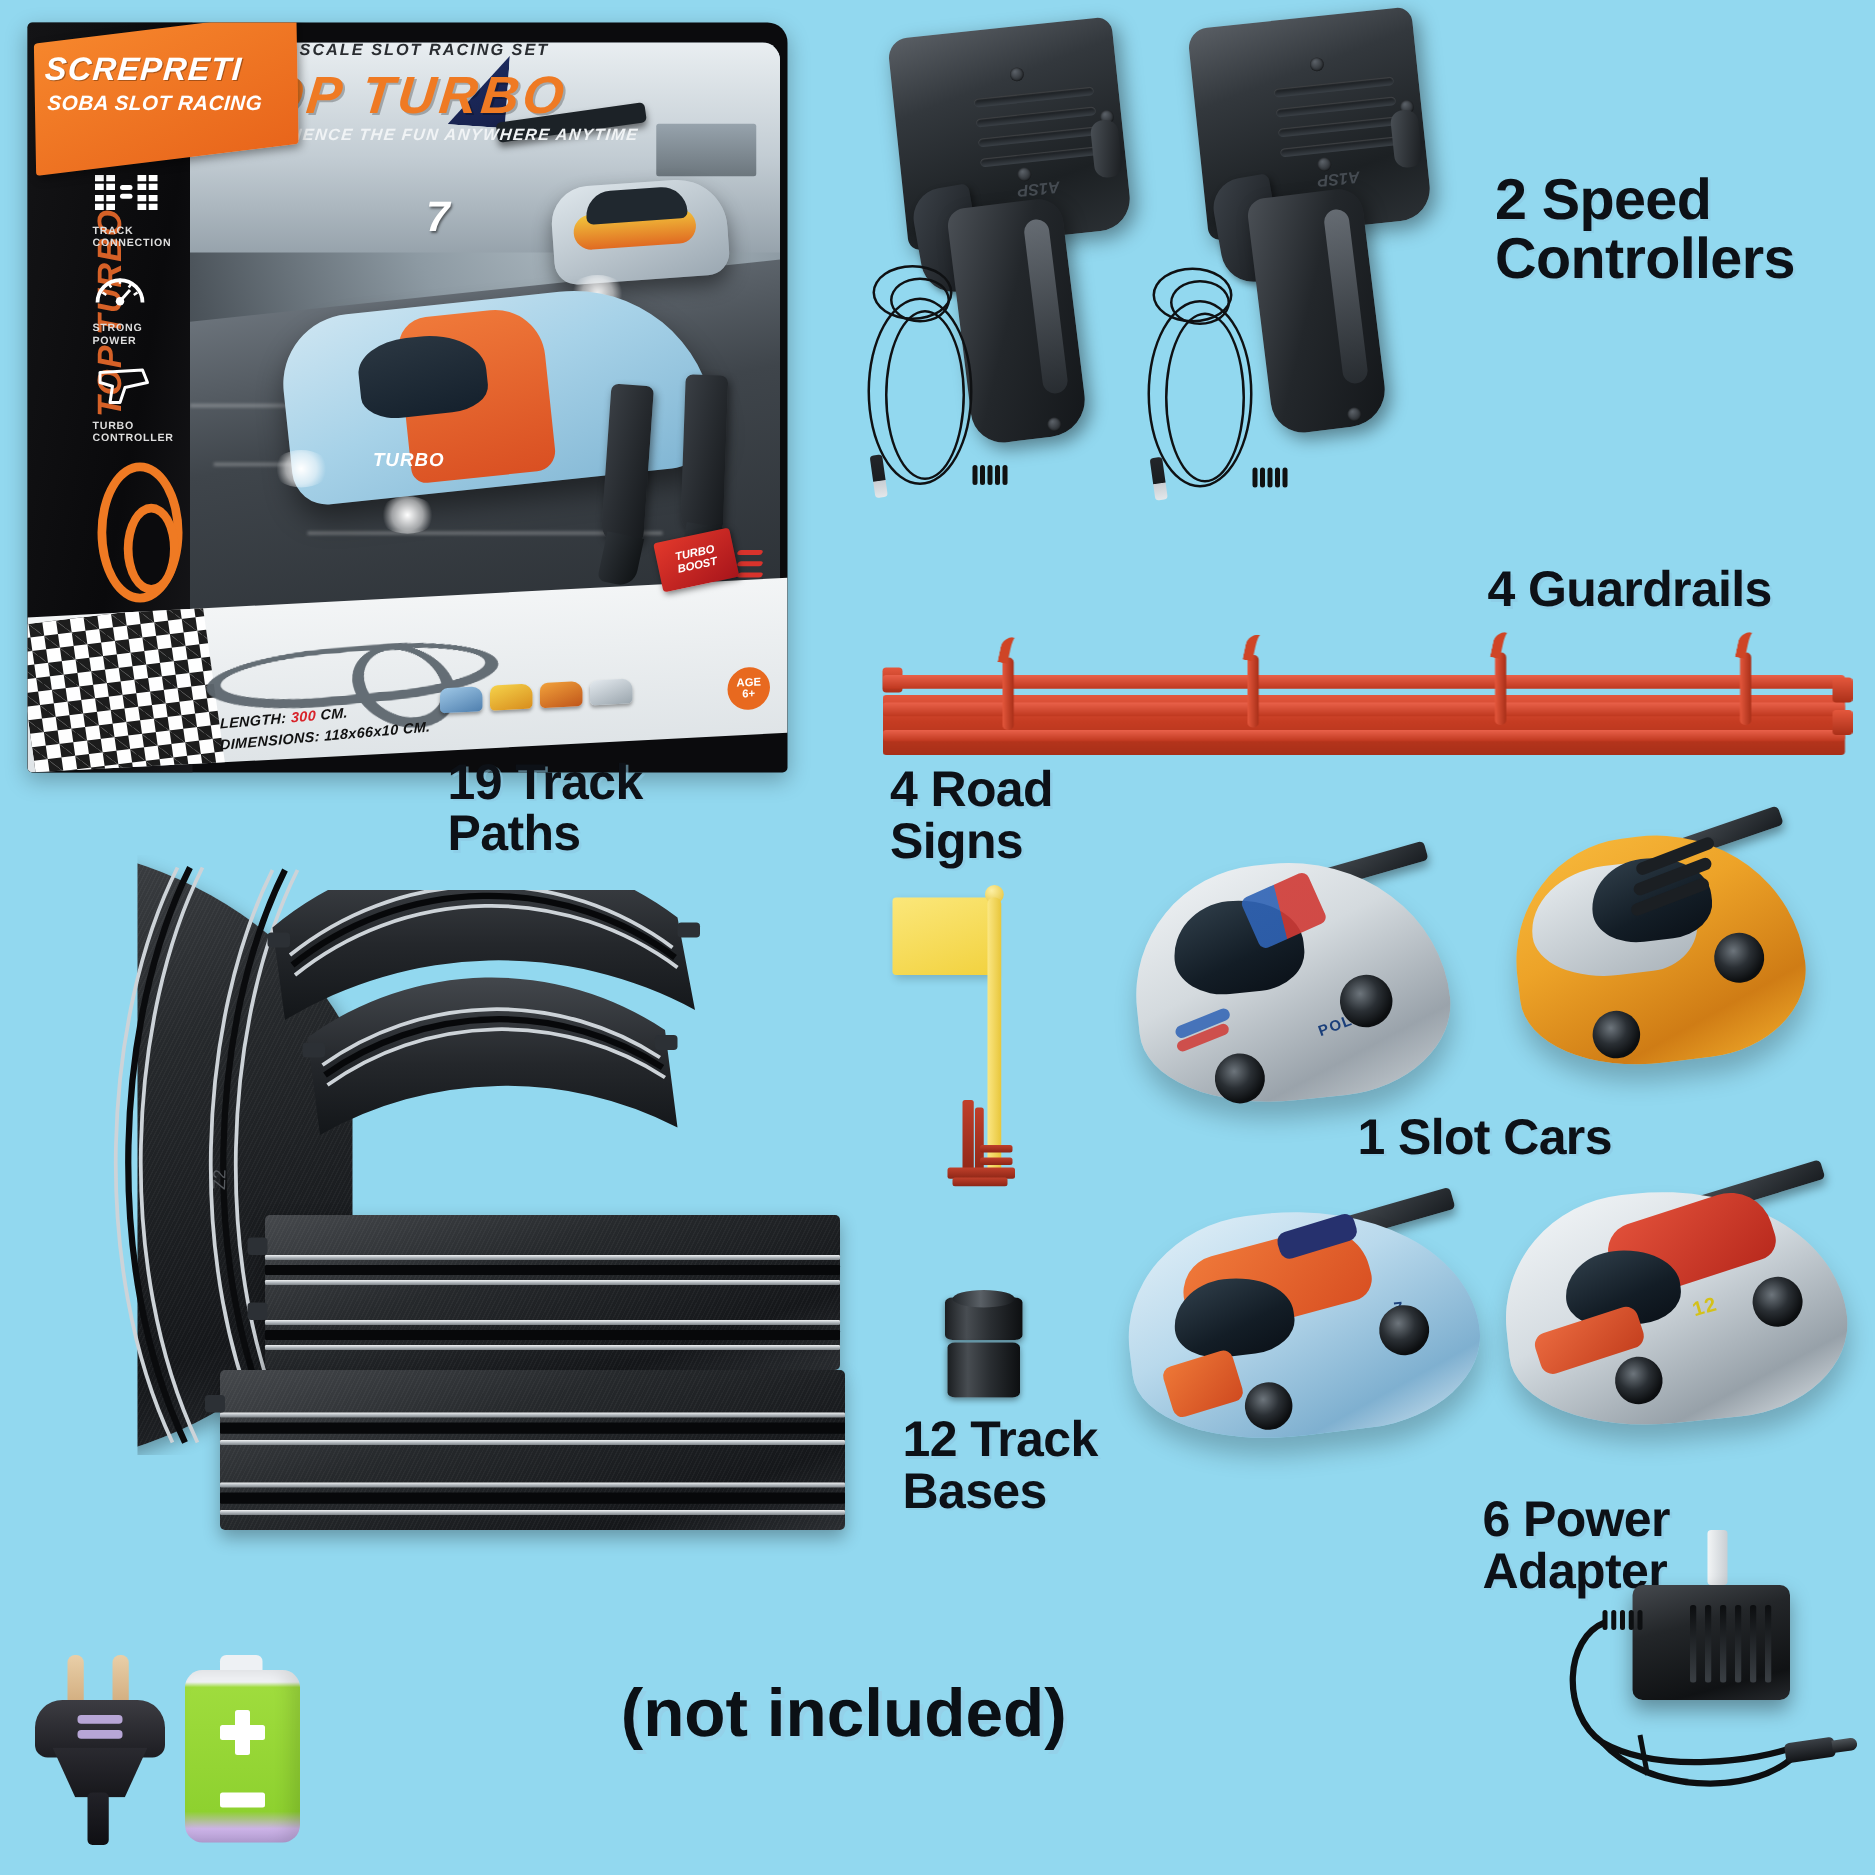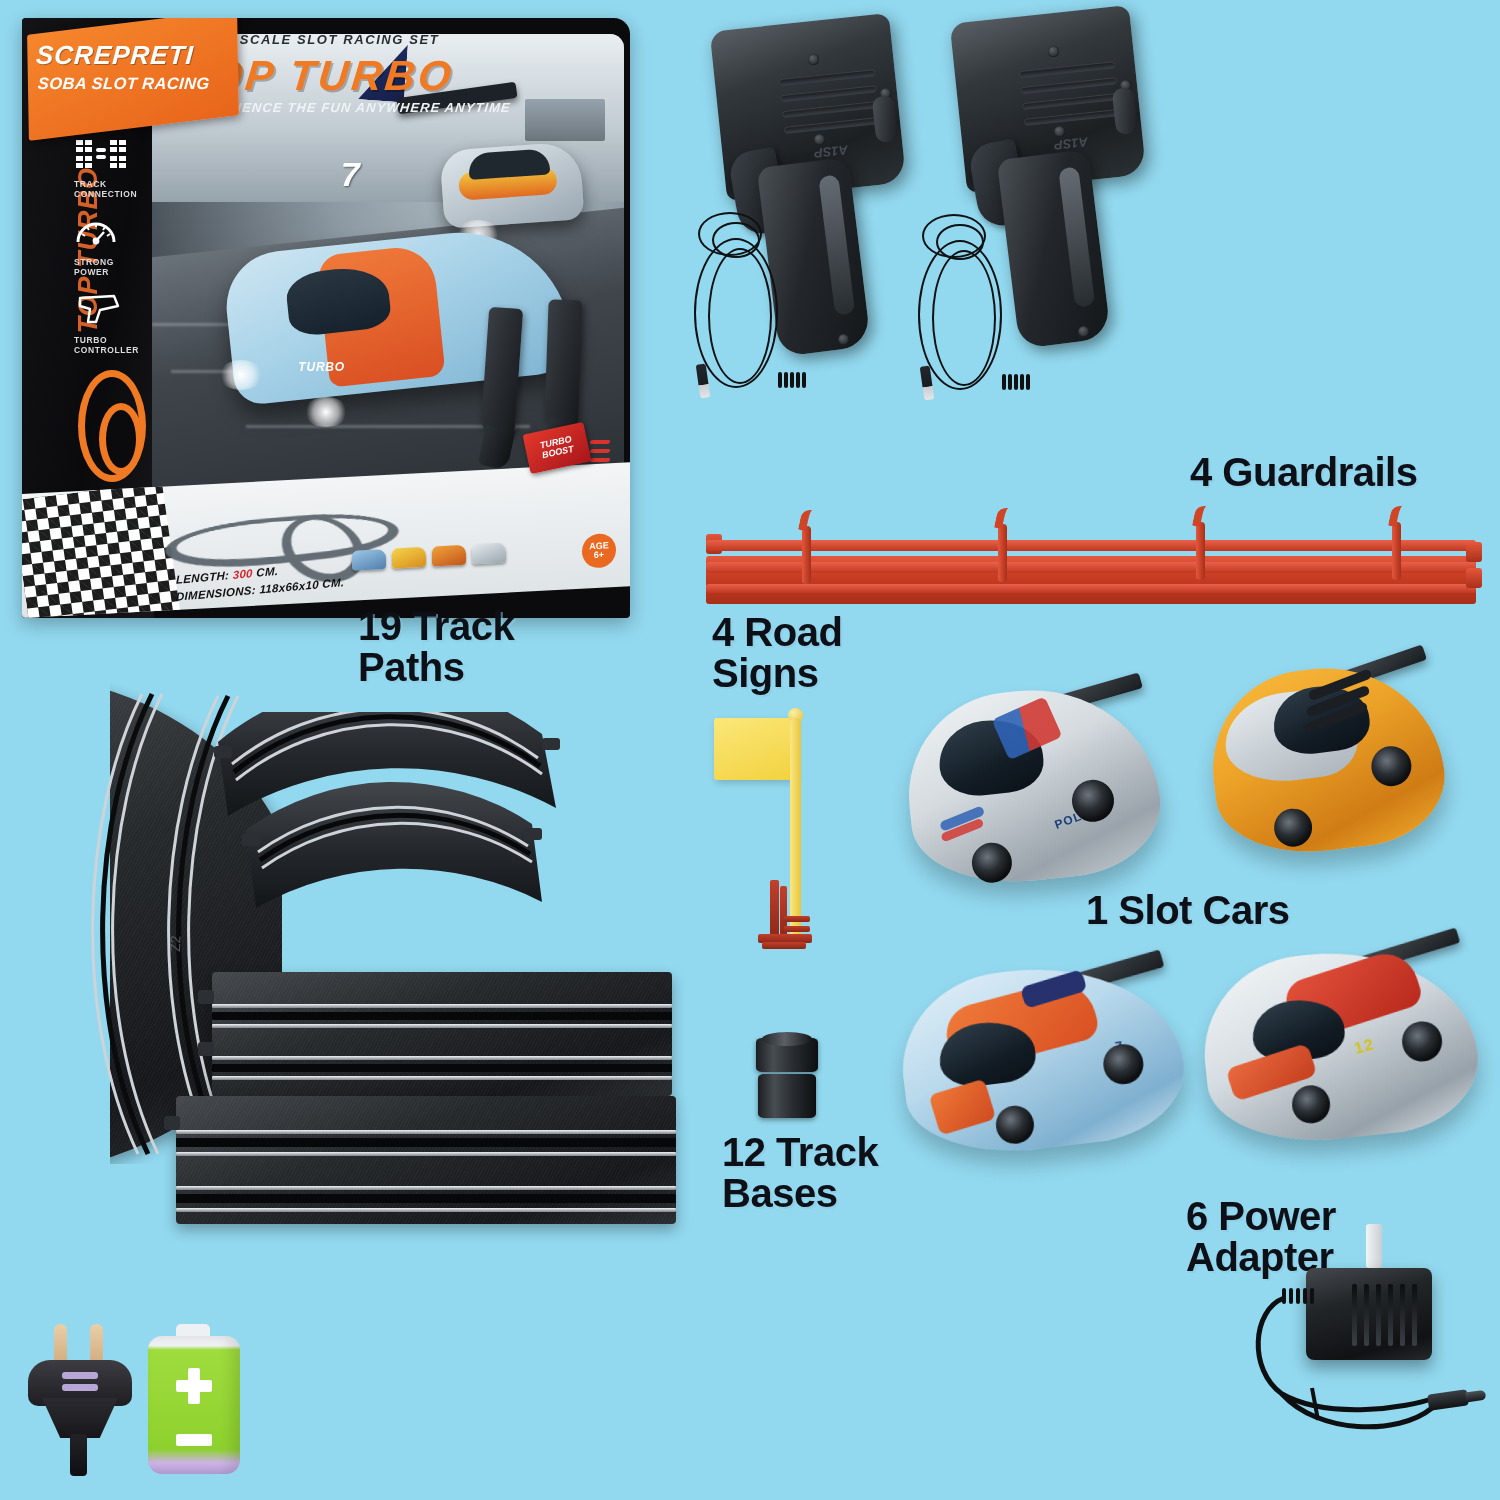--- a/index.html
+++ b/index.html
@@ -165,21 +165,21 @@
     background: linear-gradient(170deg,#2b3742,#14202c);
     border-radius: 40% 50% 30% 30%;
   }
   .bx-num {
     position: absolute; left: 40%; top: 26%;
     color: #fff; font-size: 34px; font-weight: bold; font-style: italic;
     z-index: 3; text-shadow: 1px 1px 2px rgba(0,0,0,.5);
   }
   .bx-turbo-txt {
     position:absolute; left: 31%; top: 70%;
-    color:#fff; font-size: 12px; font-weight: bold; font-style: italic;
+    color:#fff; font-size: 15px; font-weight: bold; font-style: italic;
     letter-spacing: .8px; z-index: 3;
   }
   .bx-wing {
     position:absolute; left: 52%; top: 12%;
     width: 120px; height: 16px; background: #1c2227;
     border-radius: 4px; transform: rotate(-8deg);
     box-shadow: 0 4px 6px rgba(0,0,0,.5);
   }
   .bx-flagfin {
     position:absolute; left: 44%; top: 2%;
@@ -776,20 +776,24 @@
       <div class="coil">
         <i style="left:0"></i>
           <i style="left:6px"></i>
           <i style="left:12px"></i>
           <i style="left:18px"></i>
           <i style="left:24px"></i>
       </div>
     </div>
   </div>
 
+  <div class="label" style="left:1196px; top:136px; font-size:46px;">
+    <div>2 Speed</div>
+    <div>Controllers</div>
+  </div>
 
   <div class="label" style="left:1190px; top:452px; font-size:40px;">
     <div>4 Guardrails</div>
   </div>
 
   <div class="guardrail" style="left:706px; top:500px; width:770px; height:110px;">
     <div class="gr-endtab" style="left:0;top:34px"></div>
     <div class="gr-plate" style="top:56px;height:48px"></div>
     <div class="gr-bar" style="top:40px"></div>
     <div class="gr-bar" style="top:62px"></div>
@@ -996,15 +1000,16 @@
 
   <div class="batt-icon" style="left:148px;top:1324px">
     <div class="cap"></div>
     <div class="cell"></div>
     <div class="plus-v" style="left:40px;top:44px;width:12px;height:36px"></div>
     <div class="plus-h" style="left:28px;top:56px;width:36px;height:12px"></div>
     <div class="minus" style="left:28px;top:110px;width:36px;height:12px"></div>
   </div>
 
   <div class="banner-text" style="left:190px;top:1342px;width:970px;font-size:58px;line-height:1.1">
+    <div style="font-size:54px">(not included)</div>
   </div>
 
 </div>
 
 </body></html>

